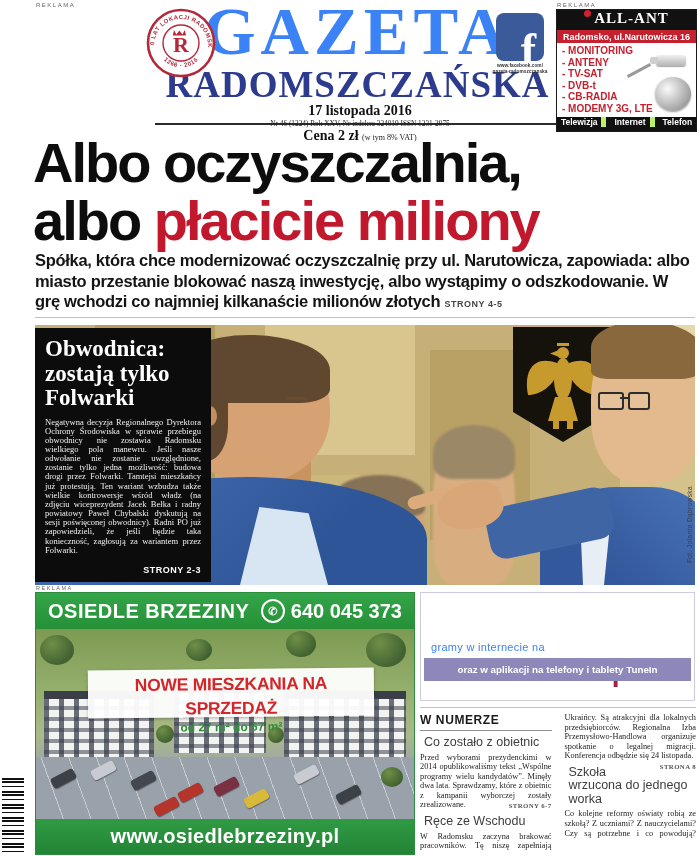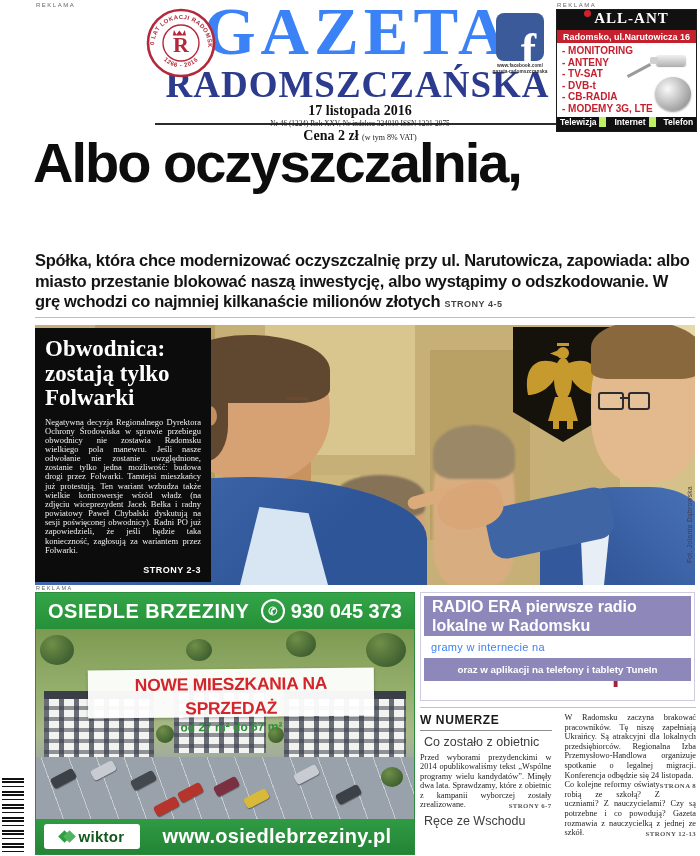--- a/index.html
+++ b/index.html
@@ -47,21 +47,21 @@
   .aa-body{position:relative;height:72px;background:#fff;padding-top:2px;}
   .aa-item{font-size:10px;font-weight:bold;color:#c5202e;line-height:11.6px;padding-left:5px;white-space:nowrap;}
   .aa-dish{position:absolute;right:5px;bottom:6px;width:36px;height:34px;border-radius:50%;
     background:radial-gradient(circle at 35% 35%,#fafafa,#9c9c9c 75%);box-shadow:0 1px 2px rgba(0,0,0,.4);}
   .aa-cam{position:absolute;right:10px;top:12px;width:30px;height:11px;border-radius:3px;
     background:linear-gradient(180deg,#f0f0f0,#b5b5b5);box-shadow:0 1px 1px rgba(0,0,0,.35);}
   .aa-cam::after{content:"";position:absolute;left:-6px;top:2px;width:8px;height:7px;background:#cfcfcf;border-radius:2px;}
   .aa-ant{position:absolute;right:44px;top:26px;width:26px;height:3px;background:#9a9a9a;transform:rotate(-28deg);}
   .aa-foot{height:14px;background:#111;display:flex;align-items:flex-start;justify-content:space-evenly;}
   .aa-foot span{color:#fff;font-size:8.5px;font-weight:bold;}
-  .aa-foot span + span{border-left:7px solid #bef264;padding-left:8px;}
+  .aa-foot span + span{border-left:5px solid #bef264;padding-left:8px;}
 
   
   .headline{left:33px;top:134px;width:660px;font-weight:bold;font-size:56px;line-height:58px;
     letter-spacing:-2px;color:#0d0d0d;}
   .hl-red{color:#c2182e;}
   .subhead{left:35px;top:250px;width:660px;font-weight:bold;font-size:16.5px;line-height:20.5px;
     letter-spacing:-0.3px;color:#141414;}
   .sub-pages{font-size:9px;color:#444;letter-spacing:.5px;}
   .rule{left:35px;top:317px;width:660px;height:1px;background:#c0c0c0;}
 
@@ -226,20 +226,23 @@
     </div>
     <div class="aa-foot">
       <span>Telewizja</span>
       <span>Internet</span>
       <span>Telefon</span>
     </div>
   </div>
 
   <div class="abs headline">
     <div>Albo oczyszczalnia,</div>
+    <div>
+      <span>albo </span><span class="hl-red">płacicie miliony</span>
+    </div>
   </div>
 
   <div class="abs subhead">
     <span>Spółka, która chce modernizować oczyszczalnię przy ul. Narutowicza, zapowiada: albo miasto przestanie blokować naszą inwestycję, albo wystąpimy o odszkodowanie. W grę wchodzi co najmniej kilkanaście milionów złotych </span><span class="sub-pages">STRONY 4-5</span>
   </div>
   <div class="abs rule"></div>
 
   <div class="abs photo">
 
     <div class="panel" style="left:60px;top:0;width:120px;height:170px;background:#b09552;opacity:.75;"></div>
@@ -337,36 +340,30 @@
       <div class="brz-banner">
         <div class="brz-b1">NOWE MIESZKANIA NA SPRZEDAŻ</div>
         <div class="brz-b2">od 27 m² do 67 m²</div>
       </div>
     </div>
 
     <div class="brz-bar">
       <span class="brz-title">OSIEDLE BRZEZINY</span>
       <span class="brz-phone">
         <span class="phone-ic">✆</span>
-        <span>930 045 373</span>
+        <span>640 045 373</span>
       </span>
     </div>
 
     <div class="brz-foot">
-      <span class="wiktor">
-        <span class="wik-d"></span>
-        <span class="wik-d d2"></span>
-        <span class="wik-t">wiktor</span>
-      </span>
       <span class="brz-url">www.osiedlebrzeziny.pl</span>
     </div>
   </div>
 
   <div class="abs radio">
-    <div class="rad-band1">RADIO ERA pierwsze radio lokalne w Radomsku</div>
     <div class="rad-line">gramy w internecie na</div>
     <div class="rad-url">www.radioera.pl</div>
     <div class="rad-band2">oraz w aplikacji na telefony i tablety TuneIn</div>
   </div>
 
   <div class="abs wnum">
     <div class="wn-head">W NUMERZE</div>
 
     <div>
       <div class="wn-title">Co zostało z obietnic</div>
@@ -378,20 +375,21 @@
 
     <div>
       <div class="wn-title">Ręce ze Wschodu</div>
       <div class="wn-body">
         <span>W Radomsku zaczyna brakować pracowników. Tę niszę zapełniają Ukraińcy. Są atrakcyjni dla lokalnych przedsiębiorców. Regionalna Izba Przemysłowo-Handlowa organizuje spotkanie o legalnej migracji. Konferencja odbędzie się 24 listopada. </span>
         <span class="wn-pages">STRONA 8</span>
       </div>
     </div>
 
     <div>
+      <div class="wn-title">Szkoła wrzucona do jednego worka</div>
       <div class="wn-body">
         <span>Co kolejne reformy oświaty robią ze szkołą? Z uczniami? Z nauczycielami? Czy są potrzebne i co powodują? Gazeta rozmawia z nauczycielką z jednej ze szkół. </span>
         <span class="wn-pages">STRONY 12-13</span>
       </div>
     </div>
   </div>
 
   <div class="abs barcode"></div>
 
 </div>

